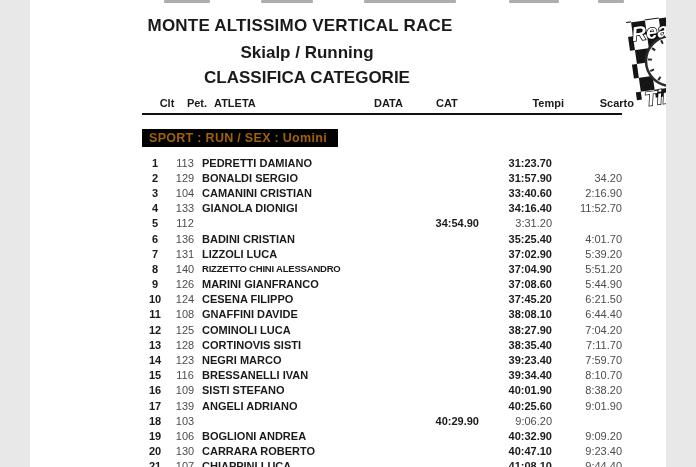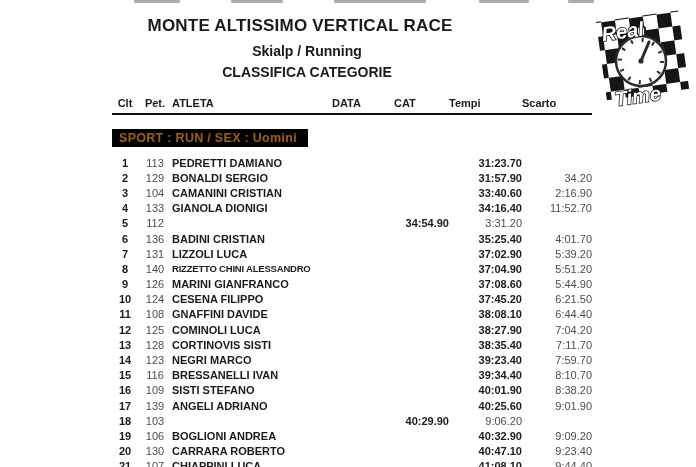--- a/index.html
+++ b/index.html
@@ -1,40 +1,40 @@
 <!DOCTYPE html>
 <html><head>
 <meta charset="utf-8">
 <style>
   html,body{margin:0;padding:0;background:#e8e8e8;}
   .page{
-    position:relative;width:696px;height:467px;background:#ffffff;
+    position:relative;width:636px;height:467px;background:#ffffff;
     font-family:"Liberation Sans",sans-serif;color:#1a1a1a;overflow:hidden;
     margin:0 auto;
   }
   
   .artifact{position:absolute;top:0;height:3px;background:#8a8a8a;border-radius:1px;opacity:.7;}
 
   
   .titles{position:absolute;left:0;right:96px;top:16px;text-align:center;}
   .race-title{font-size:17px;font-weight:bold;letter-spacing:.2px;margin:0 0 7px 0;}
-  .race-sub{font-size:14px;font-weight:bold;margin:0 0 5px 0;padding-left:14px;}
+  .race-sub{font-size:17px;font-weight:bold;margin:0 0 5px 0;padding-left:14px;}
 
   
   .logo{position:absolute;left:592px;top:3px;width:100px;height:104px;}
 
   
   .thead{
-    position:absolute;left:112px;top:97px;width:480px;
+    position:absolute;left:124px;top:97px;width:480px;
     display:grid;grid-template-columns:26px 34px 160px 62px 55px 73px 70px;
     font-size:11px;font-weight:bold;
   }
   .thead .c-clt{text-align:center;}
   .thead .c-pet{text-align:center;}
-  .thead .c-tempi,.thead .c-scarto{text-align:left;}
+  .thead .c-tempi,.thead .c-scarto{text-align:right;}
   .rule{position:absolute;left:112px;top:113px;width:480px;height:2px;background:#111;}
 
   
   .section-bar{
     position:absolute;left:112px;top:129px;height:18px;line-height:18px;
     background:#000;color:#a16207;font-size:12.5px;font-weight:bold;
     padding:0 11px 0 7px;letter-spacing:.3px;white-space:nowrap;
   }
 
   

